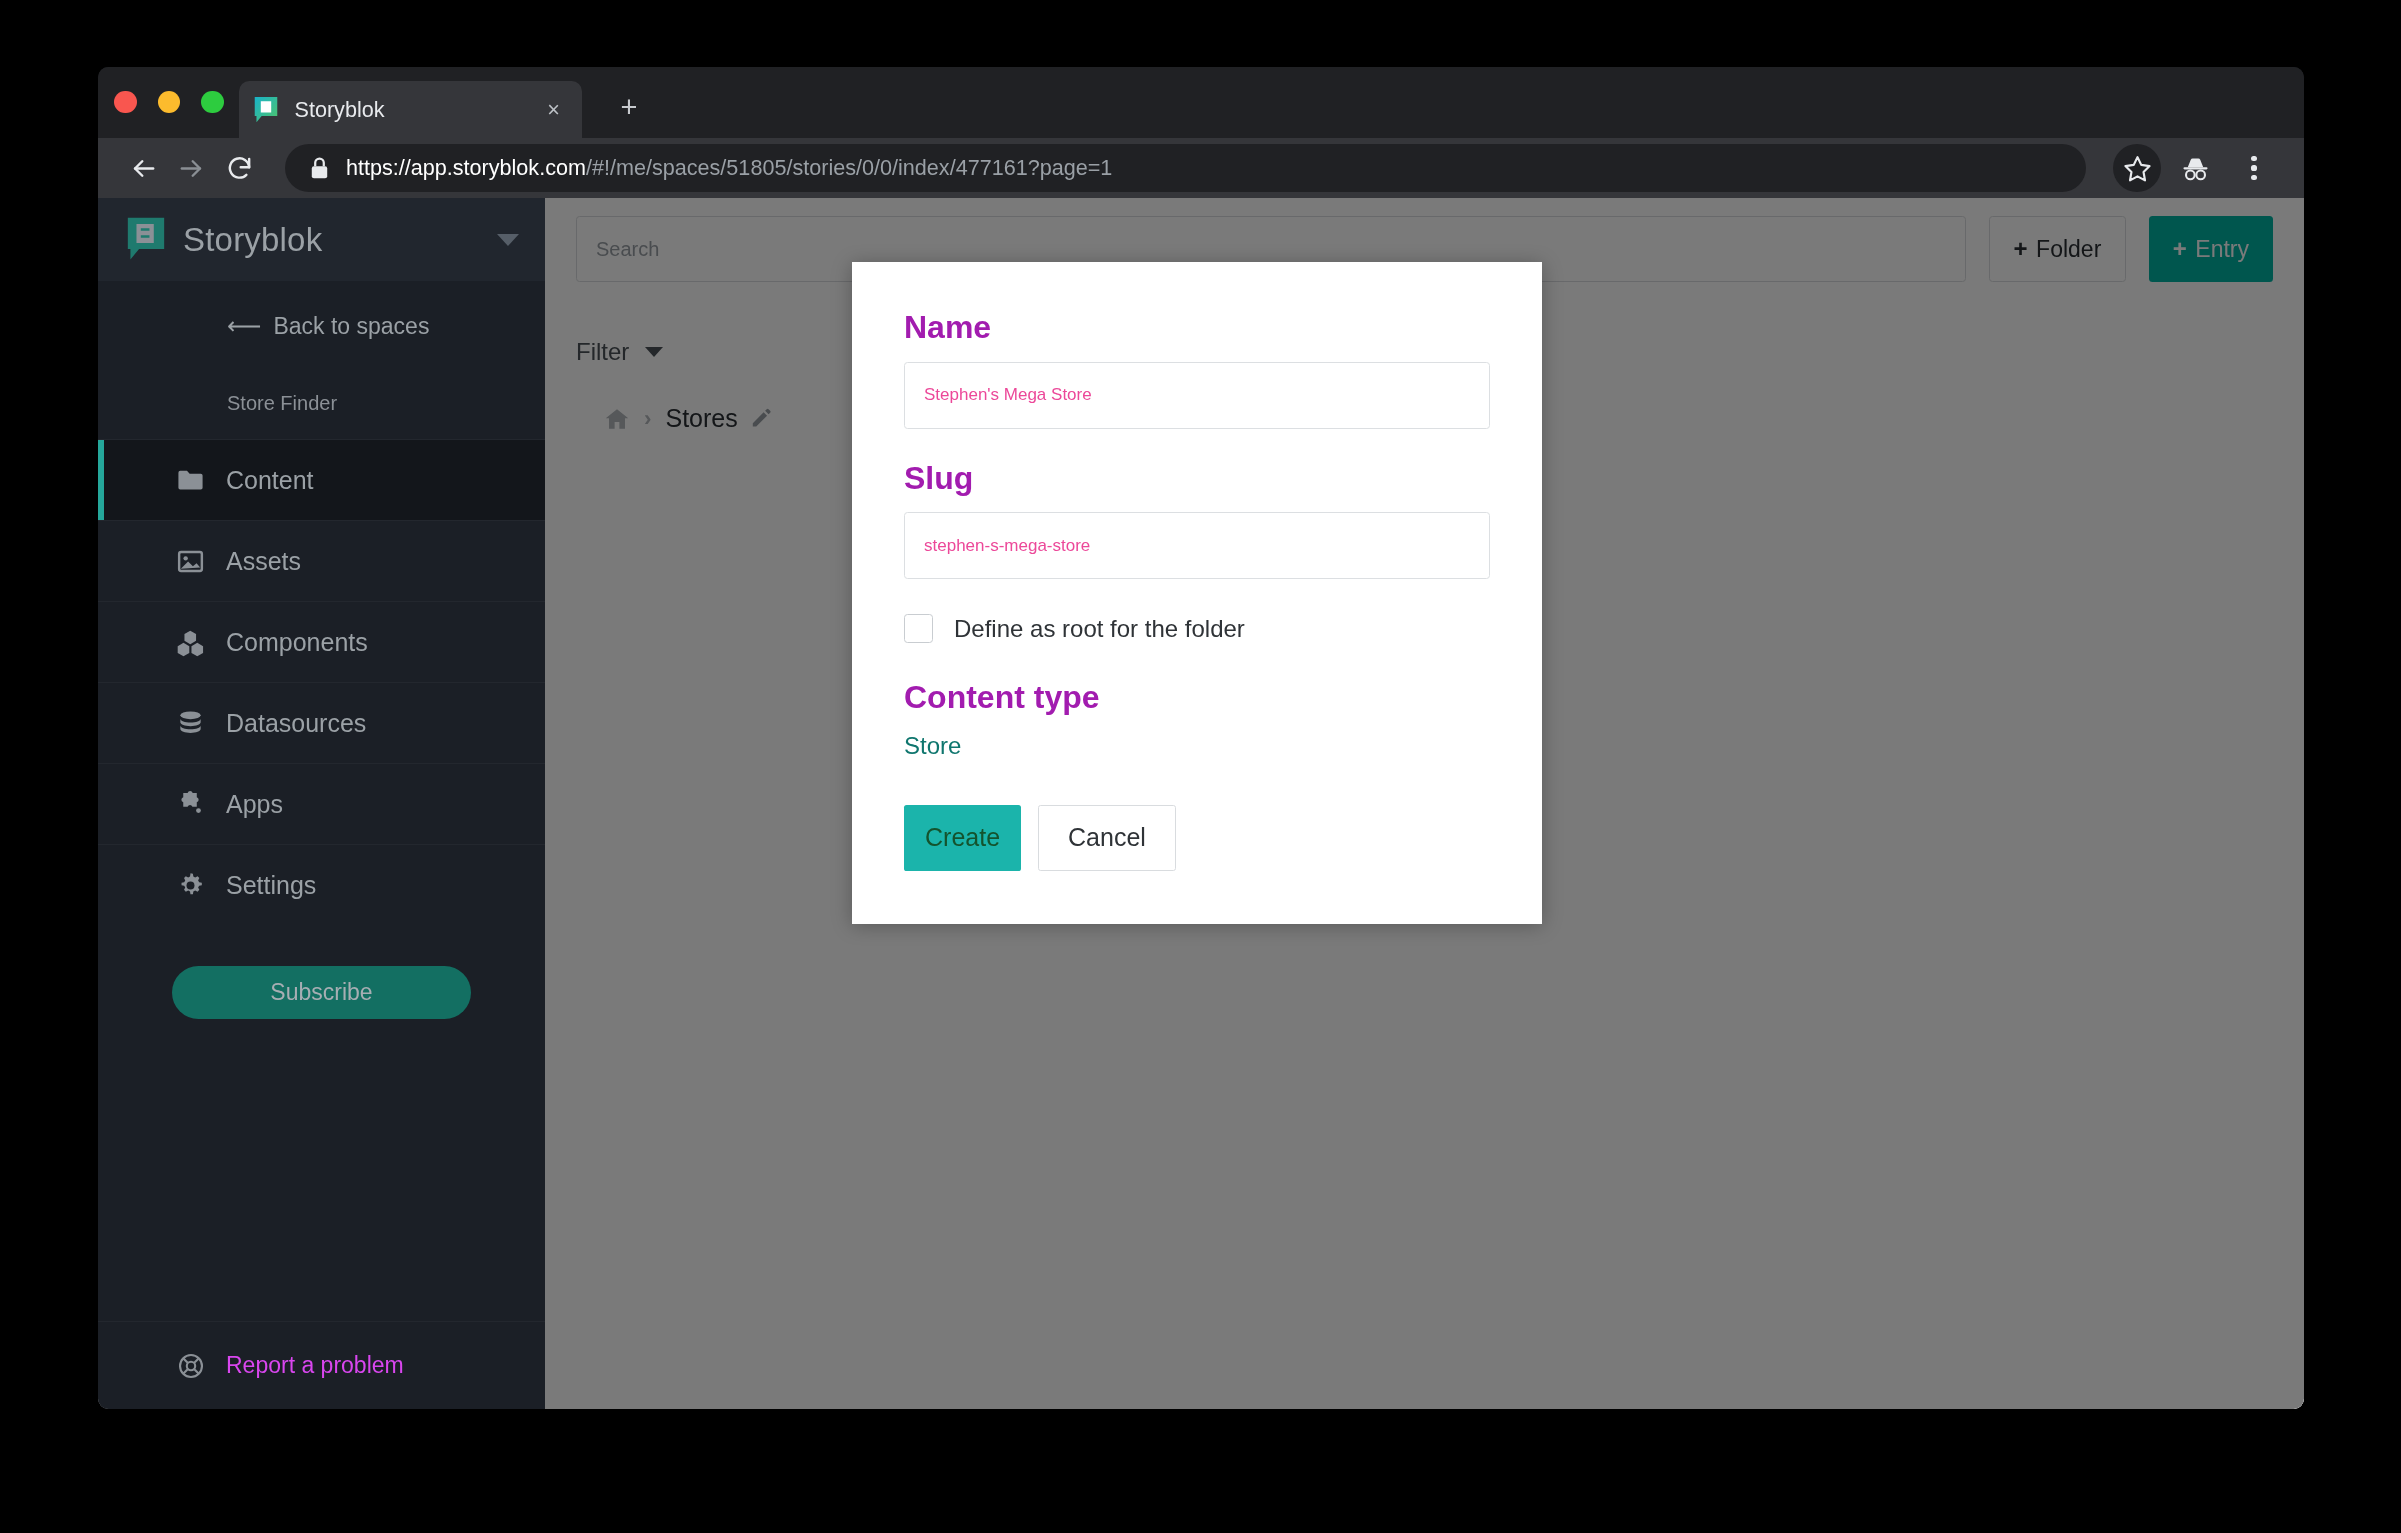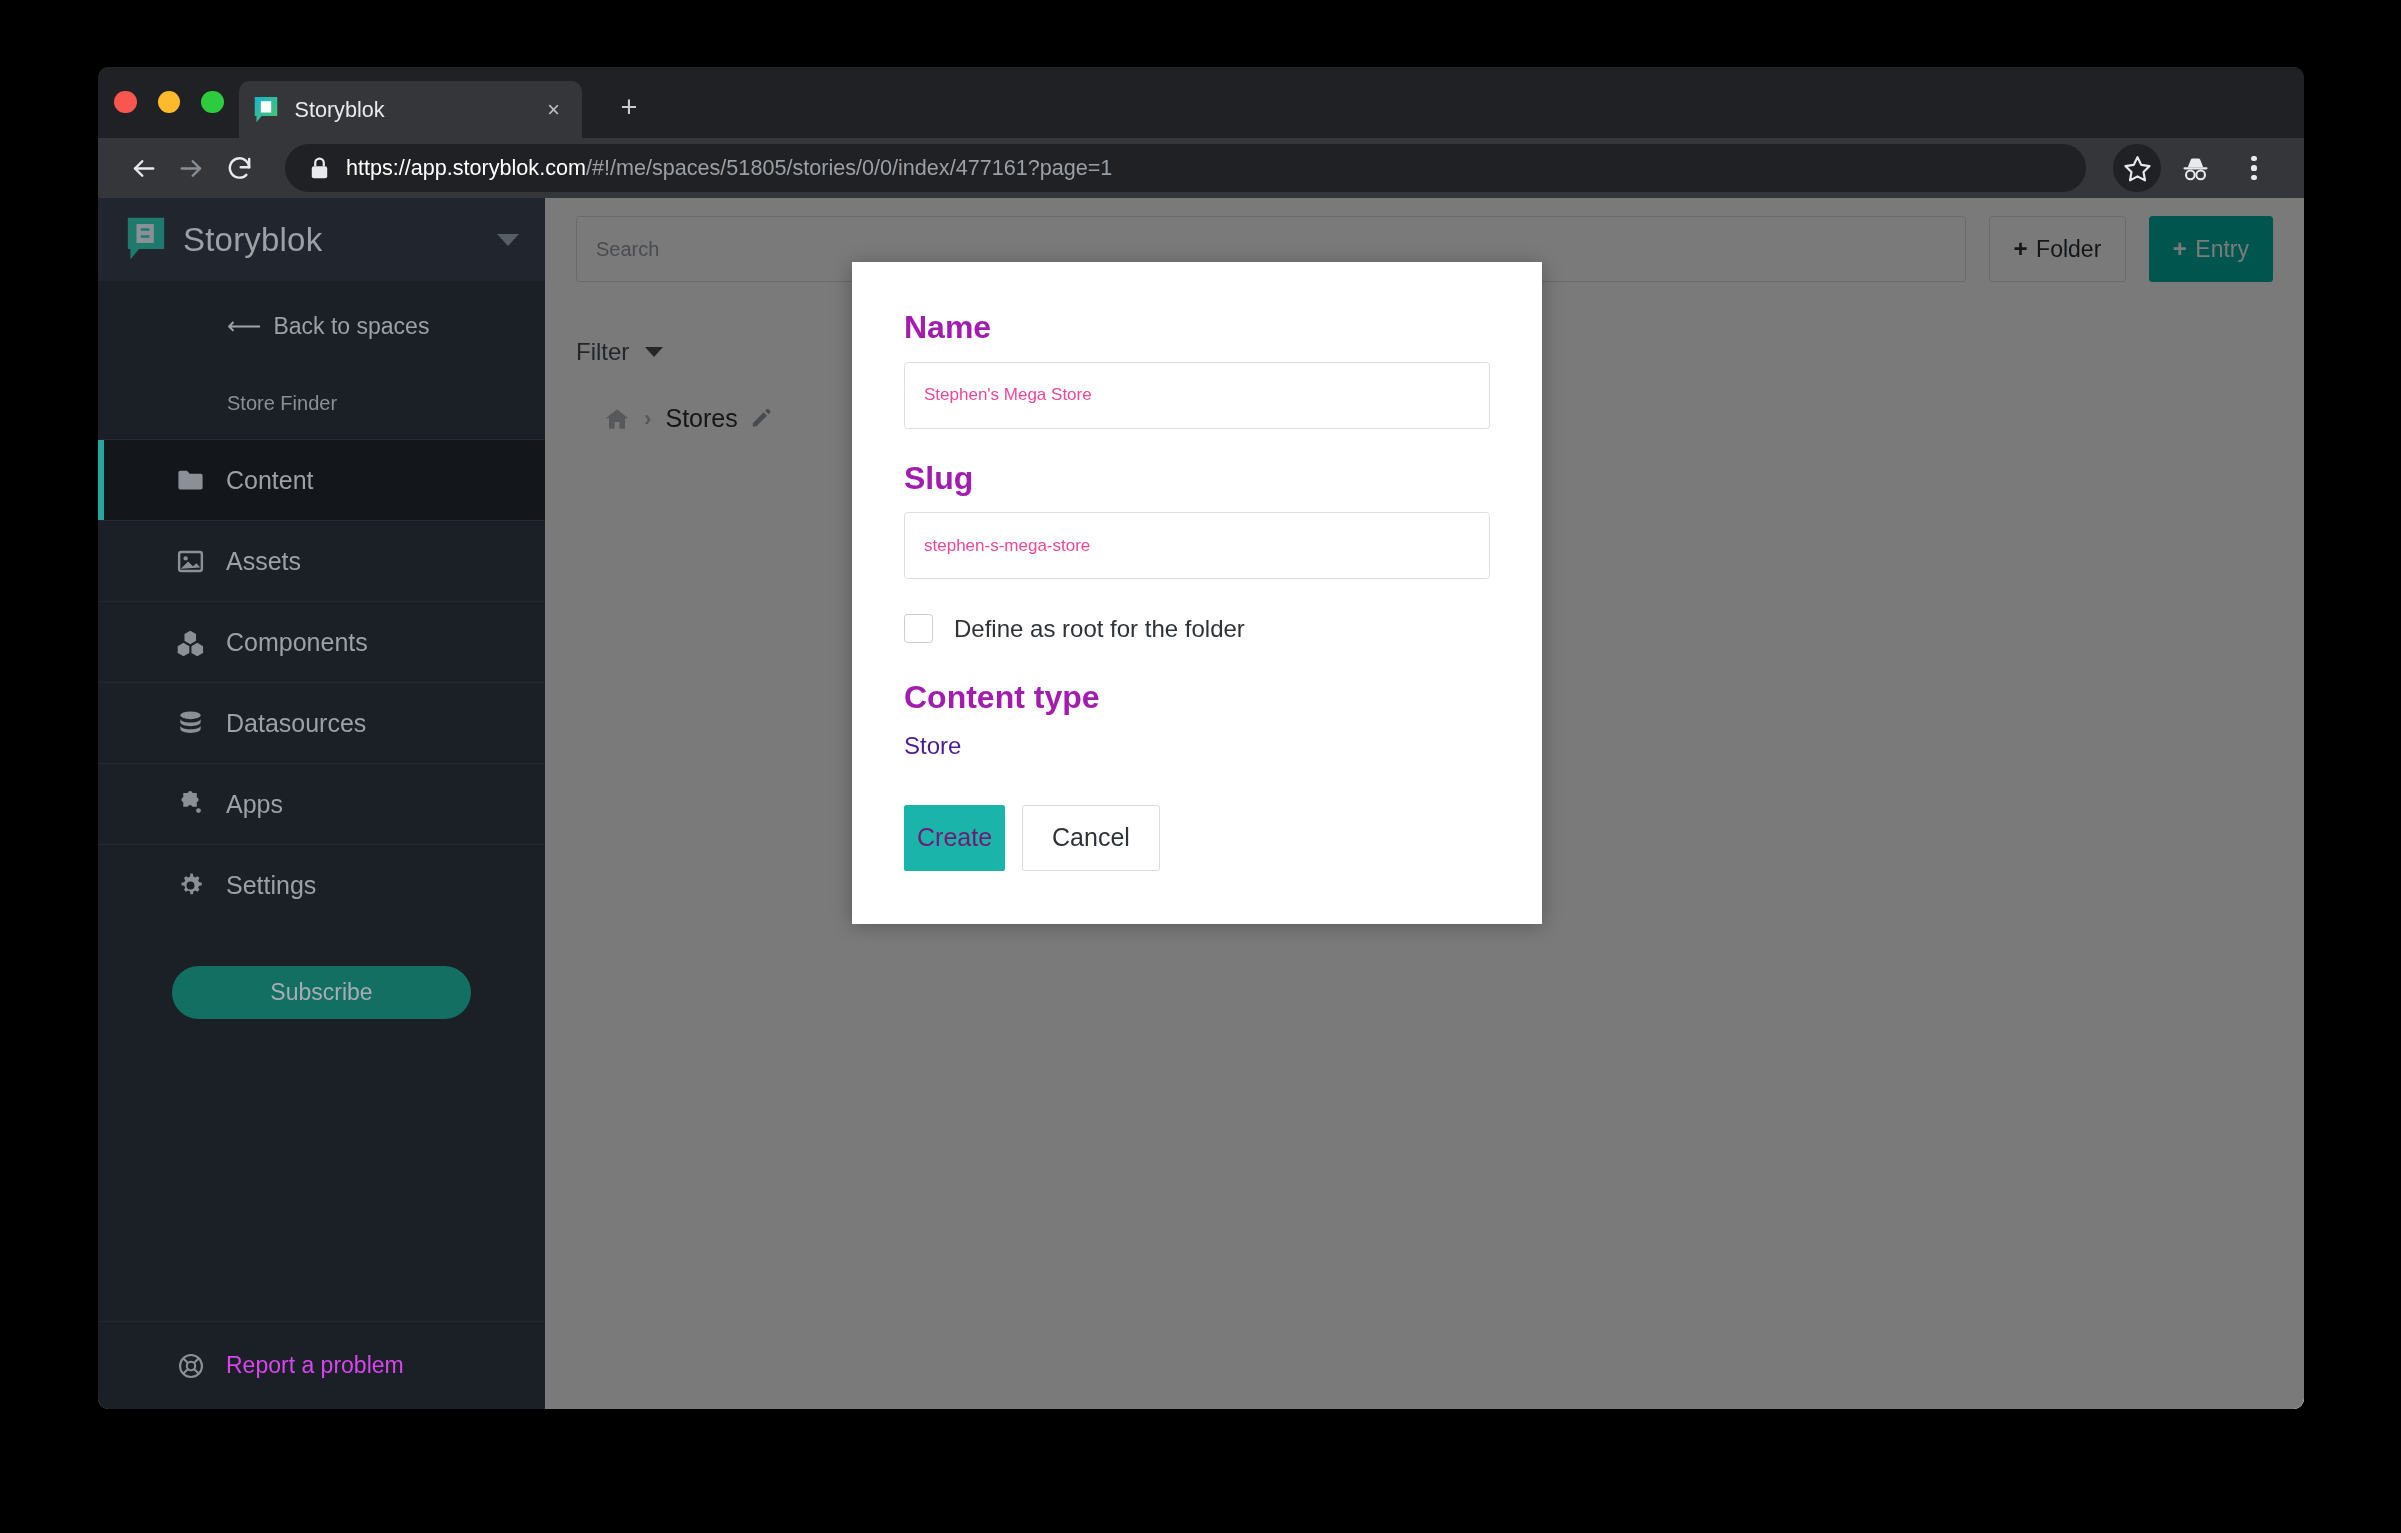--- a/index.html
+++ b/index.html
@@ -357,33 +357,33 @@
     flex: 0 0 auto;
   }
   #root-checkbox-label {
     margin-left: 21px;
     font-size: 24px;
     color: #2f3337;
   }
   #content-type-group { margin-top: 36px; }
   #content-type-value {
     font-size: 24px;
-    color: #4c1d95;
+    color: #0f766e;
     margin-top: 14px;
   }
   #modal-actions {
     margin-top: 45px;
     display: flex; align-items: center; gap: 17px;
   }
   #create-button {
     background: #1bb4ab;
-    color: #701a75;
+    color: #14532d;
     border: none;
     height: 66px;
-    padding: 0 13px;
+    padding: 0 21px;
     font-size: 25px;
     border-radius: 2.6px;
     font-family: "Liberation Sans", sans-serif;
   }
   #cancel-button {
     background: #ffffff;
     color: #2f3337;
     border: 0.9px solid #d9dcdf;
     height: 66px;
     padding: 0 29px;

